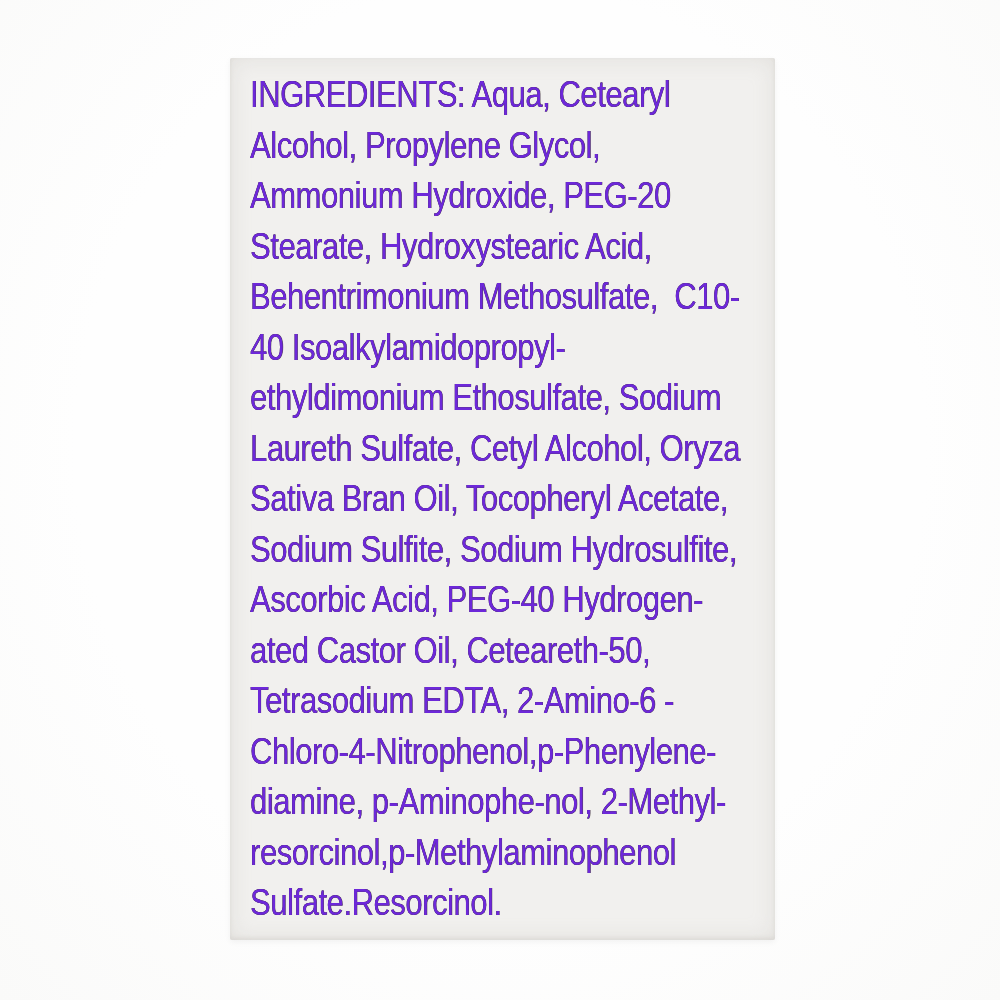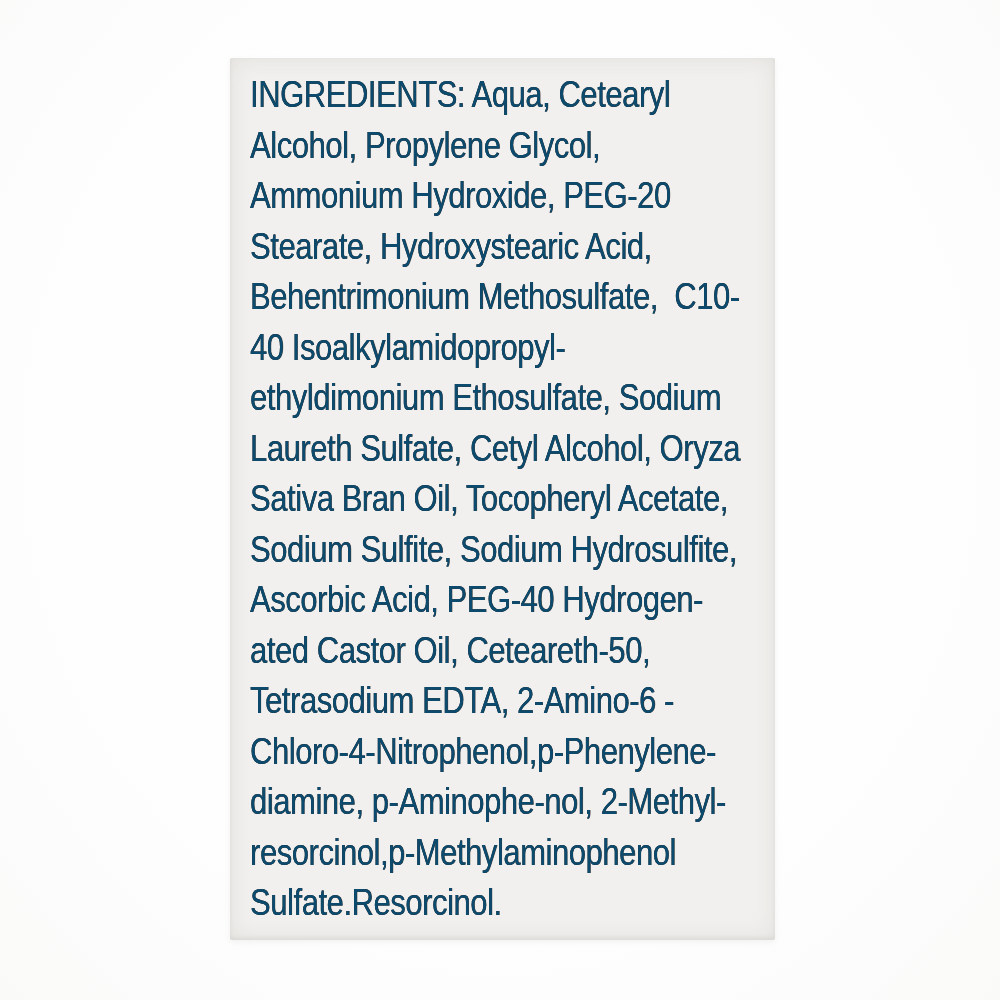--- a/index.html
+++ b/index.html
@@ -27,21 +27,21 @@
     box-shadow:
       inset 0 0 22px rgba(175, 170, 160, 0.22),
       inset 0 -2px 4px rgba(160, 155, 148, 0.18),
       0 2px 6px rgba(0, 0, 0, 0.05);
     border-radius: 2px;
   }
   .label-text {
     position: absolute;
     left: 20px;
     top: 12px;
-    color: #0c4a6e;
+    color: #6d28d9;
     font-size: 36px;
     font-weight: 400;
     letter-spacing: -0.5px;
     filter: blur(0.4px);
   }
   .line {
     white-space: pre;
     line-height: 50.5px;
     transform: scaleX(0.86);
     transform-origin: 0 50%;

